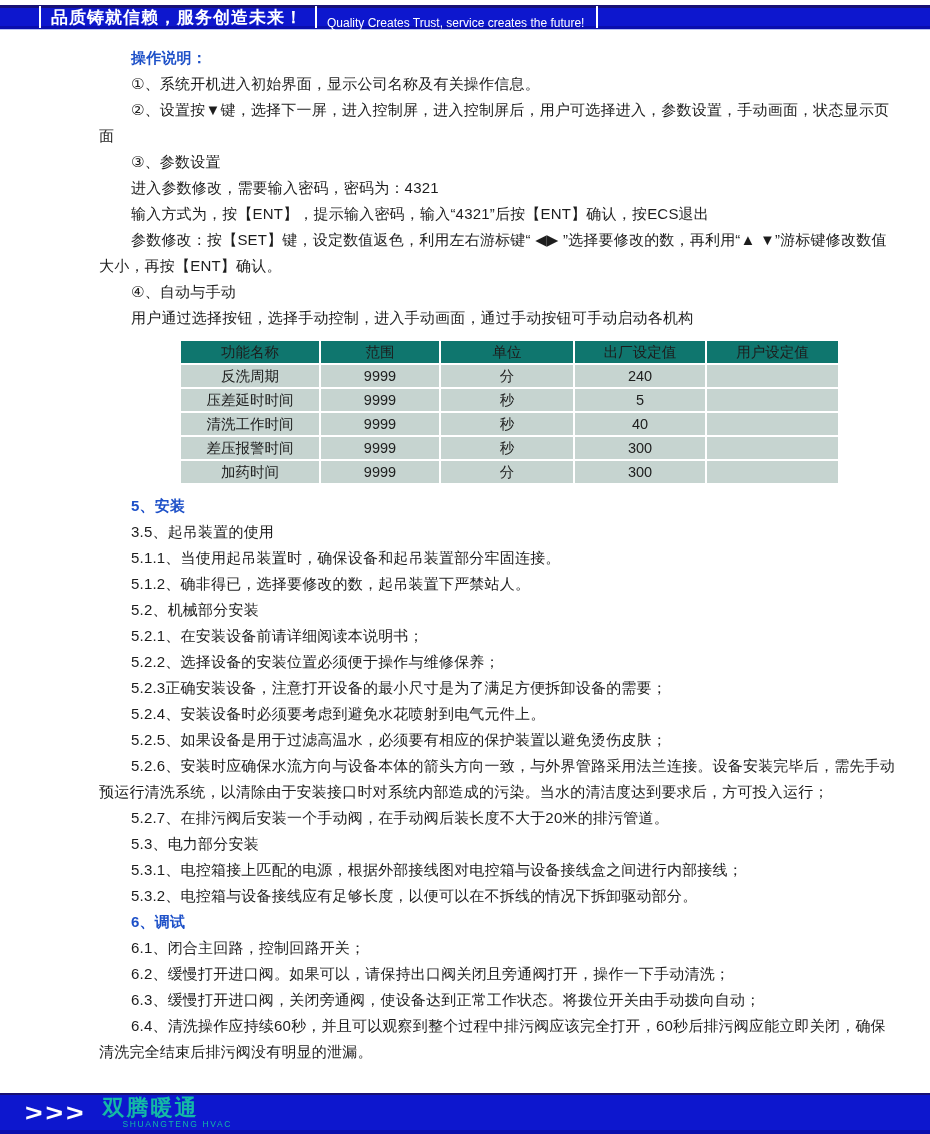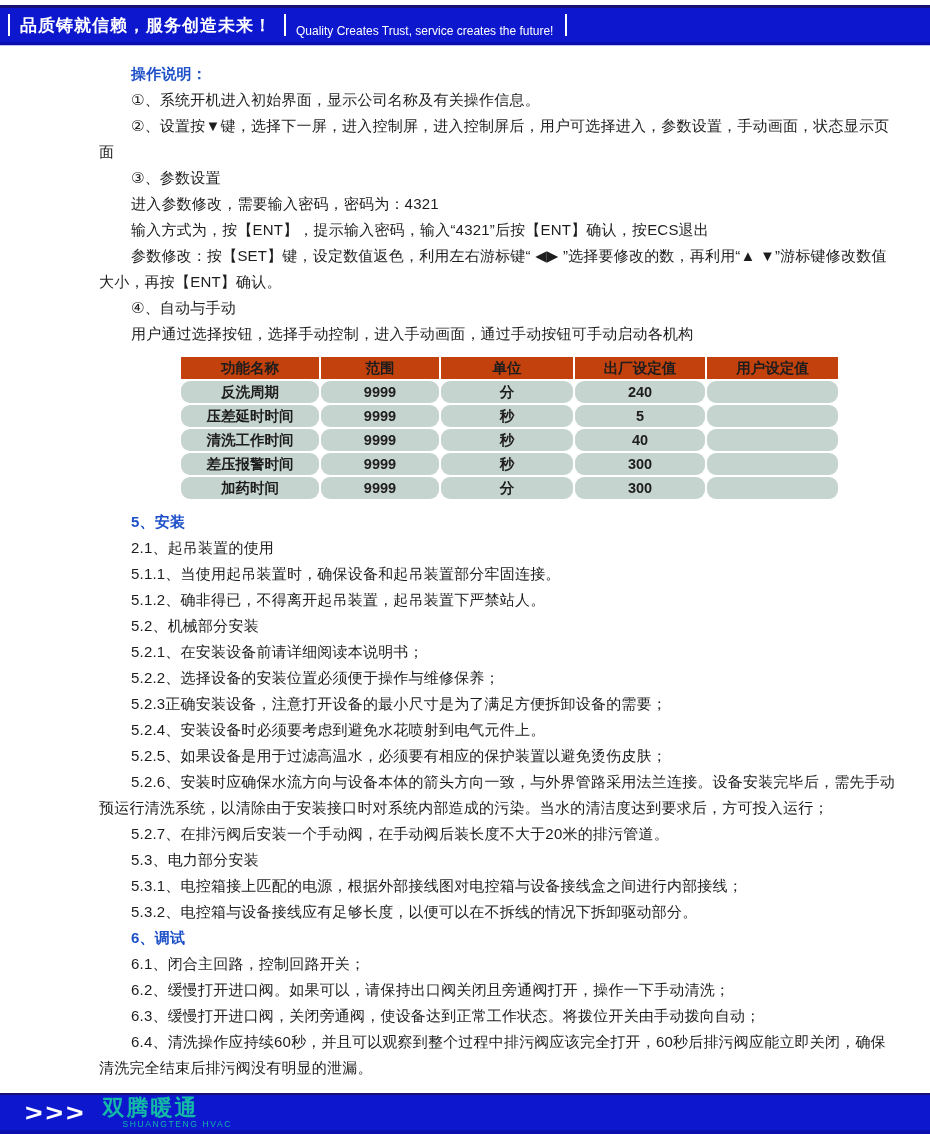--- a/index.html
+++ b/index.html
@@ -8,28 +8,28 @@
     background:#ffffff;
     font-family:"Liberation Sans","DejaVu Sans",sans-serif;
     color:#1d1d1d;
     position:relative;
     overflow:hidden;
   }
 
   
   .top-banner {
     margin-top:5px;
-    height:40px;
+    height:24px;
     background:#0d17ce;
     border-top:3px solid #181173;
     border-bottom:3px solid #0a0fad;
     box-shadow:0 1px 0 #b9c2f2;
     display:flex;
     align-items:center;
-    padding-left:8px;
+    padding-left:39px;
   }
   .vline { width:2px; height:22px; background:#ffffff; flex:0 0 auto; }
   .slogan-zh {
     color:#ffffff;
     font-family:"DejaVu Serif","Liberation Serif",serif;
     font-weight:bold;
     font-size:17px;
     letter-spacing:1px;
     margin:0 12px 0 10px;
     white-space:nowrap;
@@ -59,22 +59,22 @@
     margin:8px 0 8px 80px;
     table-layout:fixed;
   }
   table.settings th, table.settings td {
     height:22px;
     text-align:center;
     vertical-align:middle;
     font-size:14.5px;
     padding:0 4px;
   }
-  table.settings th { background:#c2410c; font-weight:bold; }
-  table.settings td { background:#c6d4d0; font-weight:bold;border-radius:9px; }
+  table.settings th { background:#0f766e; font-weight:normal; }
+  table.settings td { background:#c6d4d0; font-weight:normal; }
   col.c1 { width:138px; } col.c2 { width:118px; } col.c3 { width:132px; }
   col.c4 { width:130px; } col.c5 { width:131px; }
 
   
   .footer {
     position:absolute;
     left:0; bottom:0;
     width:100%;
     height:41px;
     background:#0d17ce;
@@ -177,23 +177,23 @@
       <td>加药时间</td>
       <td>9999</td>
       <td>分</td>
       <td>300</td>
       <td></td>
     </tr>
   </tbody>
     </table>
 
   <p class="sec-title mt">5、安装</p>
-  <p class="body">2.1、起吊装置的使用</p>
+  <p class="body">3.5、起吊装置的使用</p>
   <p class="body">5.1.1、当使用起吊装置时，确保设备和起吊装置部分牢固连接。</p>
-  <p class="body">5.1.2、确非得已，不得离开起吊装置，起吊装置下严禁站人。</p>
+  <p class="body">5.1.2、确非得已，选择要修改的数，起吊装置下严禁站人。</p>
   <p class="body">5.2、机械部分安装</p>
   <p class="body">5.2.1、在安装设备前请详细阅读本说明书；</p>
   <p class="body">5.2.2、选择设备的安装位置必须便于操作与维修保养；</p>
   <p class="body">5.2.3正确安装设备，注意打开设备的最小尺寸是为了满足方便拆卸设备的需要；</p>
   <p class="body">5.2.4、安装设备时必须要考虑到避免水花喷射到电气元件上。</p>
   <p class="body">5.2.5、如果设备是用于过滤高温水，必须要有相应的保护装置以避免烫伤皮肤；</p>
   <p class="body">5.2.6、安装时应确保水流方向与设备本体的箭头方向一致，与外界管路采用法兰连接。设备安装完毕后，需先手动预运行清洗系统，以清除由于安装接口时对系统内部造成的污染。当水的清洁度达到要求后，方可投入运行；</p>
   <p class="body">5.2.7、在排污阀后安装一个手动阀，在手动阀后装长度不大于20米的排污管道。</p>
   <p class="body">5.3、电力部分安装</p>
   <p class="body">5.3.1、电控箱接上匹配的电源，根据外部接线图对电控箱与设备接线盒之间进行内部接线；</p>

